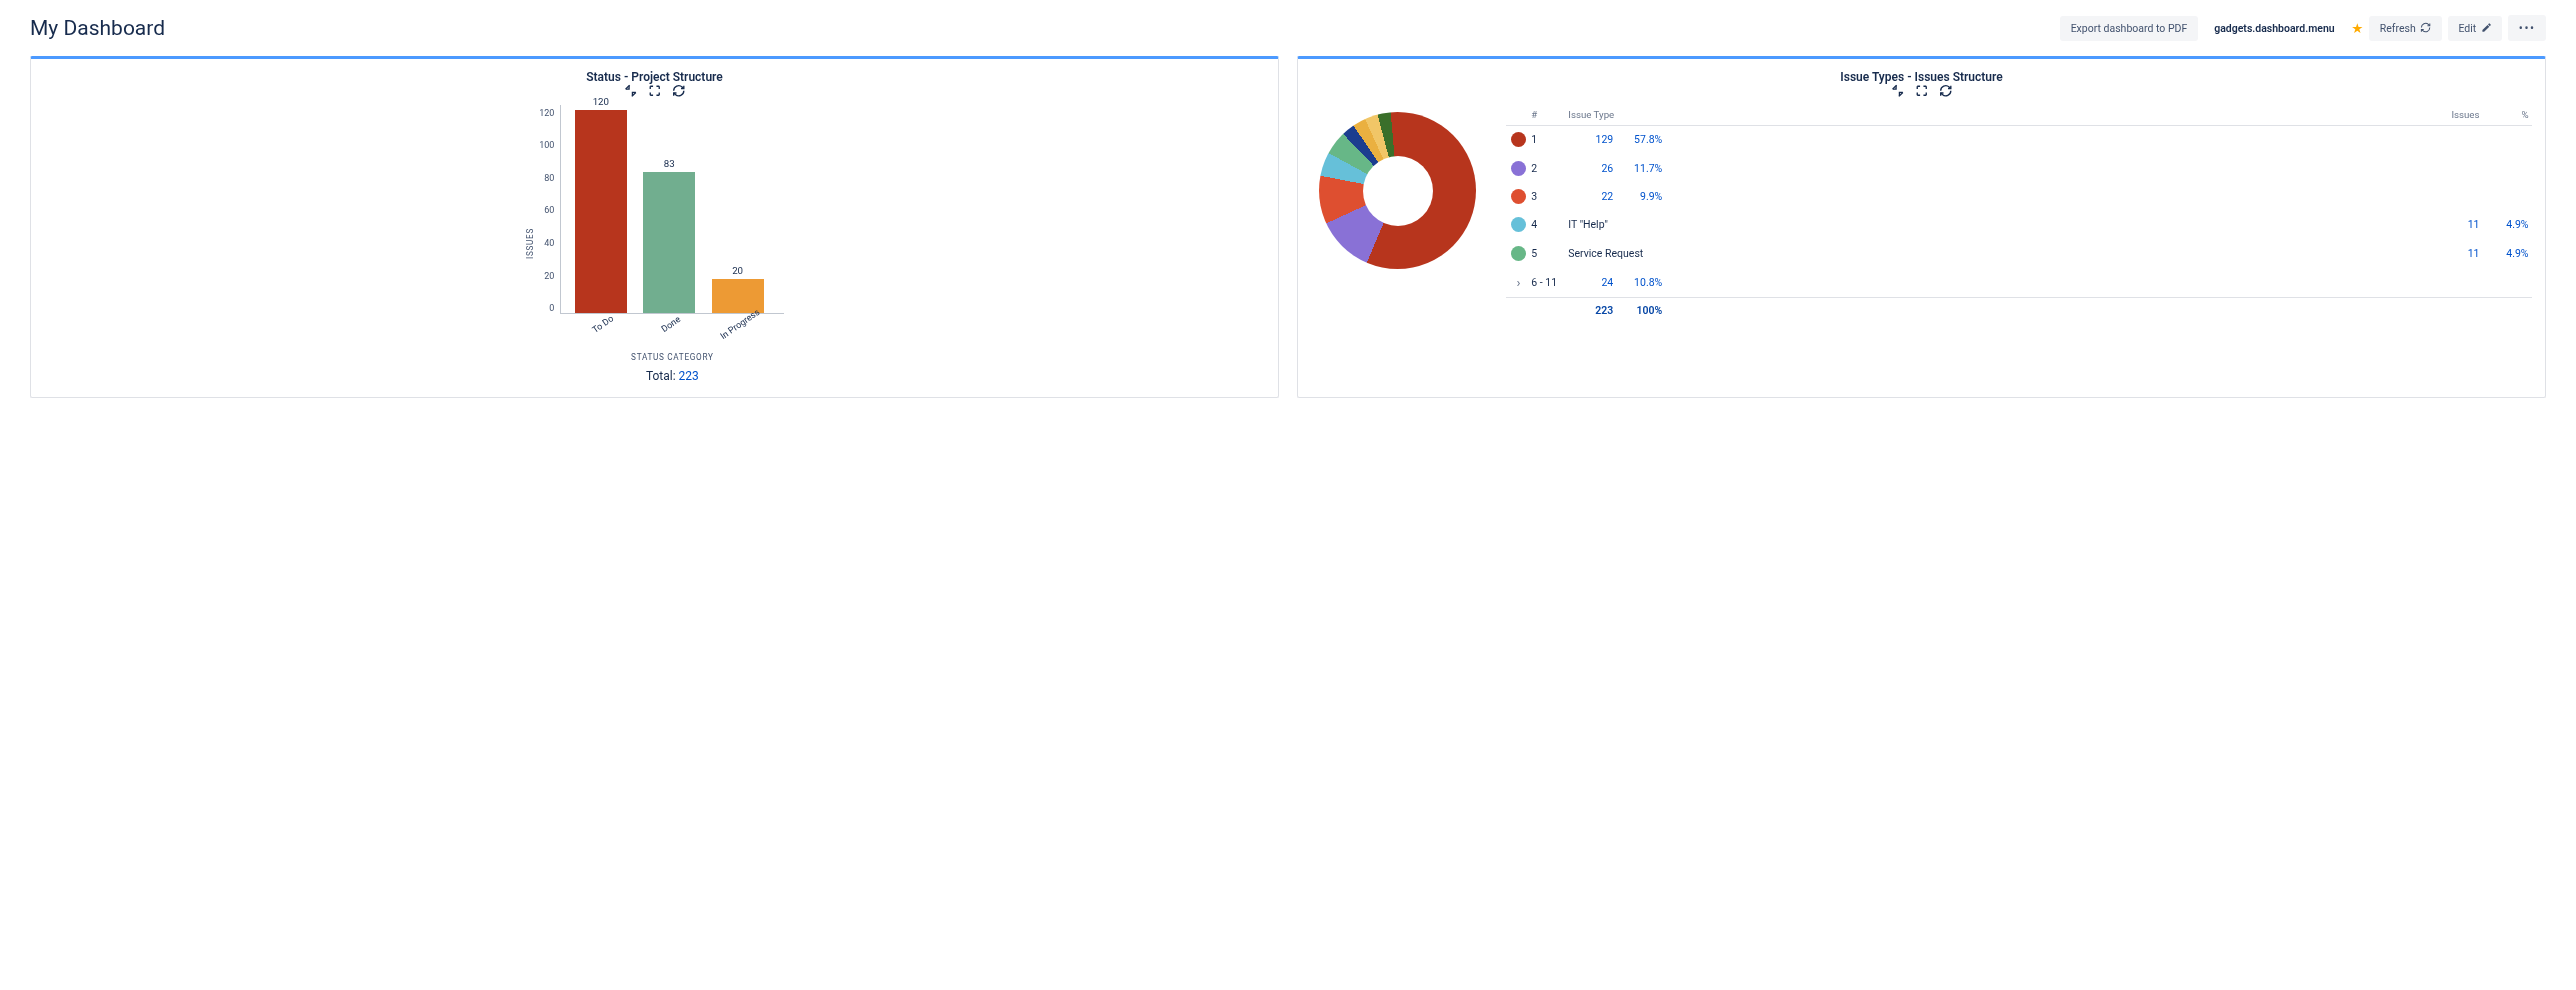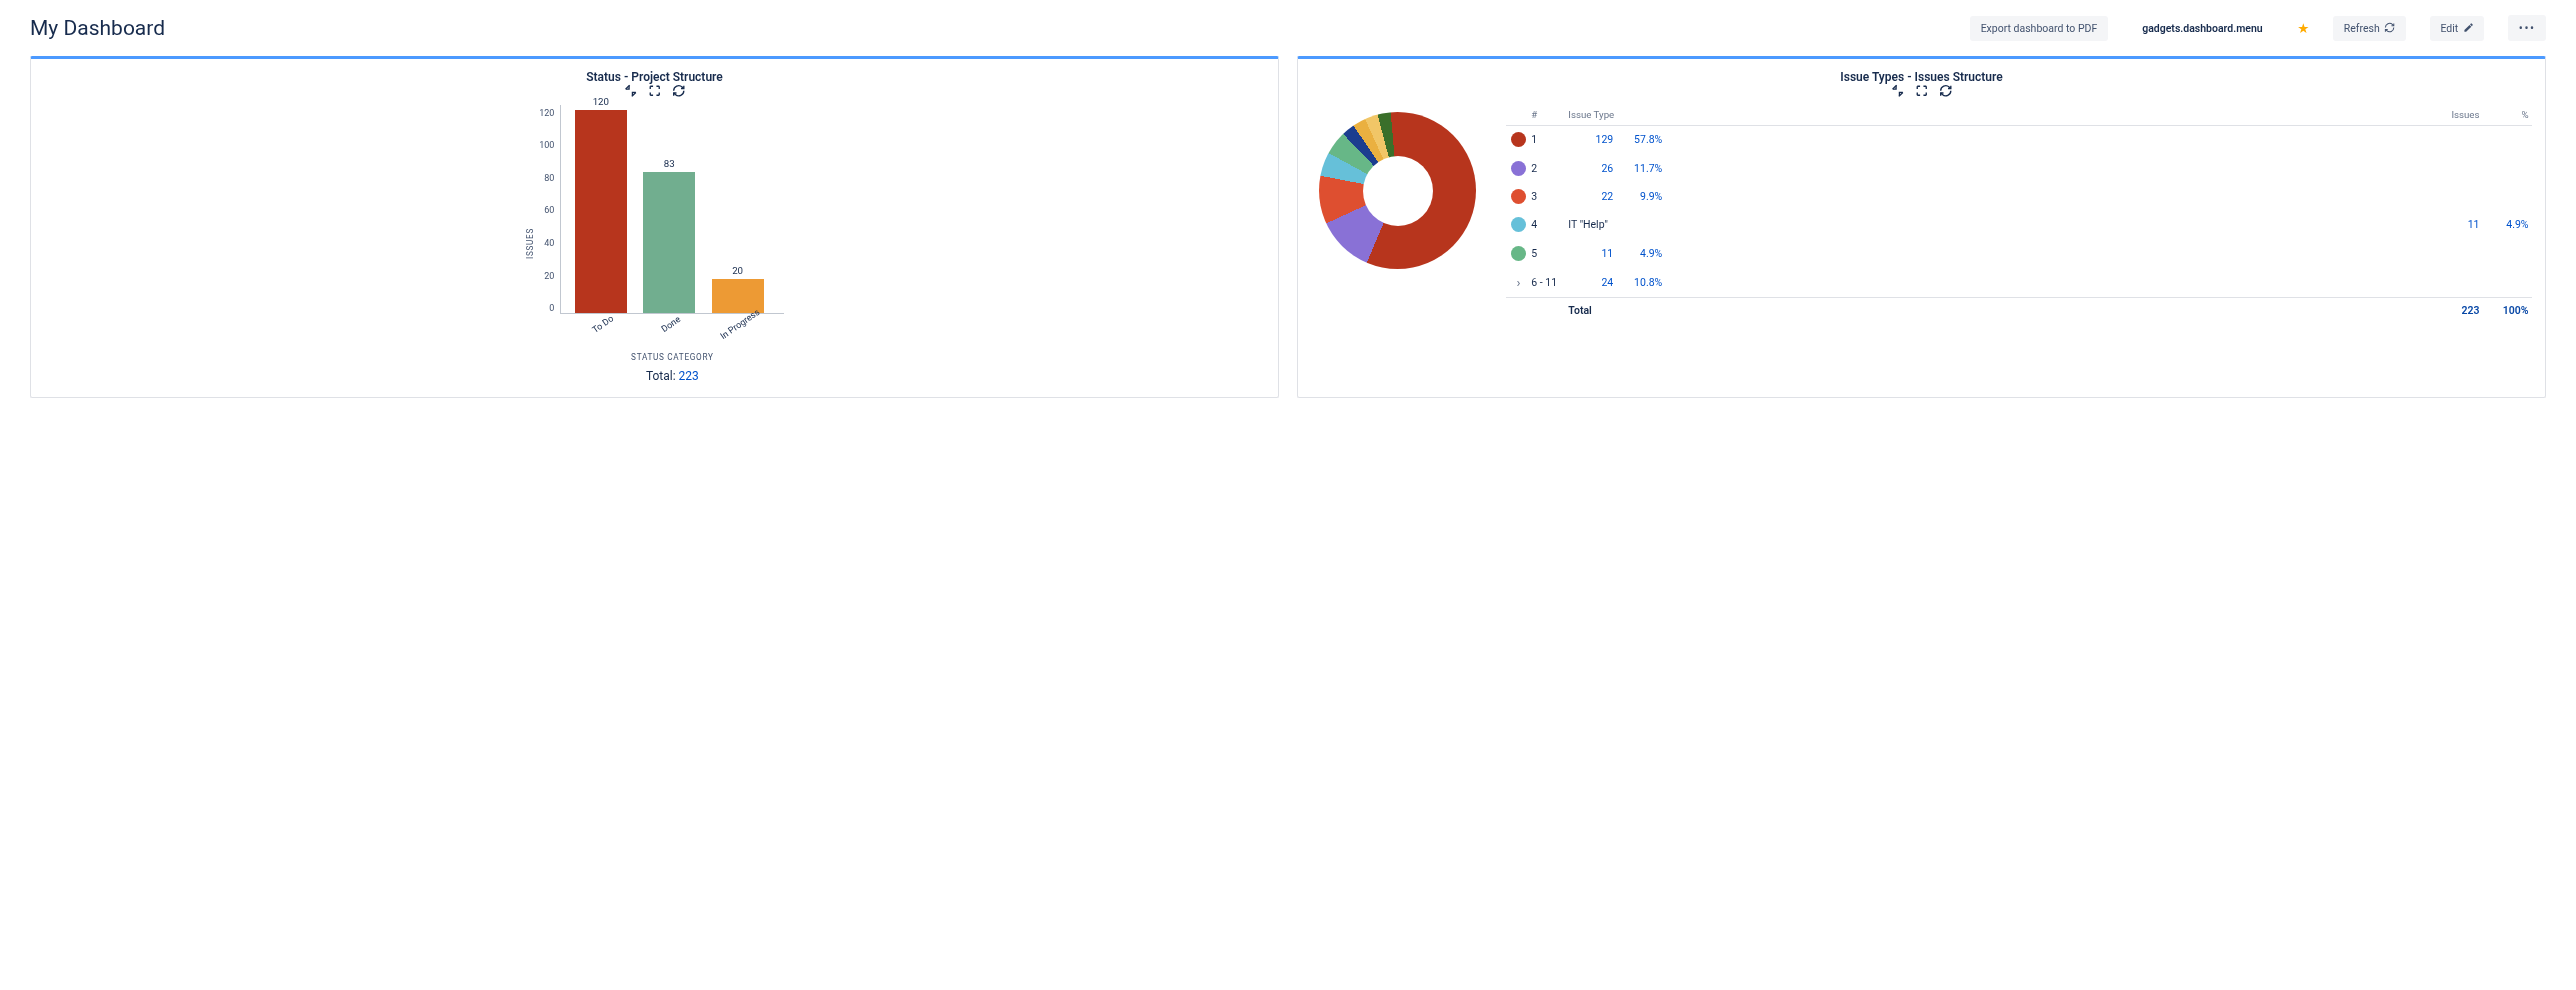--- a/index.html
+++ b/index.html
@@ -1,19 +1,19 @@
 <!DOCTYPE html>
 <html style="font-size:12px"><head>
 <meta charset="utf-8">
 <style>
   * { box-sizing: border-box; margin: 0; padding: 0; }
   body { font-family: -apple-system, BlinkMacSystemFont, "Segoe UI", Roboto, sans-serif; background: #fff; color: #172b4d; padding: 15px 30px; }
   .header { display: flex; justify-content: space-between; align-items: center; margin-bottom: 15px; }
   .title { font-size: 21px; font-weight: 400; color: #172b4d; }
-  .header-actions { display: flex; align-items: center; gap: 24px; }
+  .header-actions { display: flex; align-items: center; gap: 6px; }
   .btn { border: none; border-radius: 3px; padding: 6px 10.5px; font-size: 10.5px; cursor: pointer; display: inline-flex; align-items: center; gap: 4.5px; font-family: inherit; }
   .btn-light { background: #f4f5f7; color: #42526e; }
   .btn-link { background: transparent; color: #172b4d; font-weight: 600; }
   .star { color: #ffab00; font-size: 13.5px; }
   .more-dots { font-size: 12px; letter-spacing: 1.5px; }
   .panels { display: flex; gap: 18px; }
   .panel { flex: 1; border: 0.7px solid #dfe1e6; border-top: 3px solid #4c9aff; border-radius: 2.2px; padding: 10.5px 13.5px 13.5px; background: #fff; }
   .panel-head { display: flex; justify-content: space-between; align-items: center; margin-bottom: 7.5px; flex-direction: column; }
   .panel-title { font-size: 12px; font-weight: 600; color: #172b4d; }
   .panel-icons { display: flex; gap: 10.5px; align-items: center; }
@@ -228,36 +228,36 @@
               <div class="col-rank">4</div>
               <div class="col-name">IT "Help"</div>
               <div class="col-issues"><a href="#" class="link">11</a></div>
               <div class="col-pct"><a href="#" class="link">4.9%</a></div>
             </div>
             <div class="legend-row">
               <div class="col-dot">
                 <span class="dot" style="background:#67b787"></span>
               </div>
               <div class="col-rank">5</div>
+              <div class="col-name">Service Request</div>
               <div class="col-issues"><a href="#" class="link">11</a></div>
               <div class="col-pct"><a href="#" class="link">4.9%</a></div>
             </div>
           </div>
         <div class="legend-row">
           <div class="col-dot">
               <span class="chevron">›</span>
             </div>
           <div class="col-rank">6 - 11</div>
           <div class="col-issues"><a href="#" class="link">24</a></div>
           <div class="col-pct"><a href="#" class="link">10.8%</a></div>
         </div>
         <div class="legend-row total-row">
           <div class="col-dot"></div>
           <div class="col-rank"></div>
-          <div class="col-name">Total</div>
           <div class="col-issues">223</div>
           <div class="col-pct">100%</div>
         </div>
       </div>
     </div>
   </div>
 
 </div>
 
 

